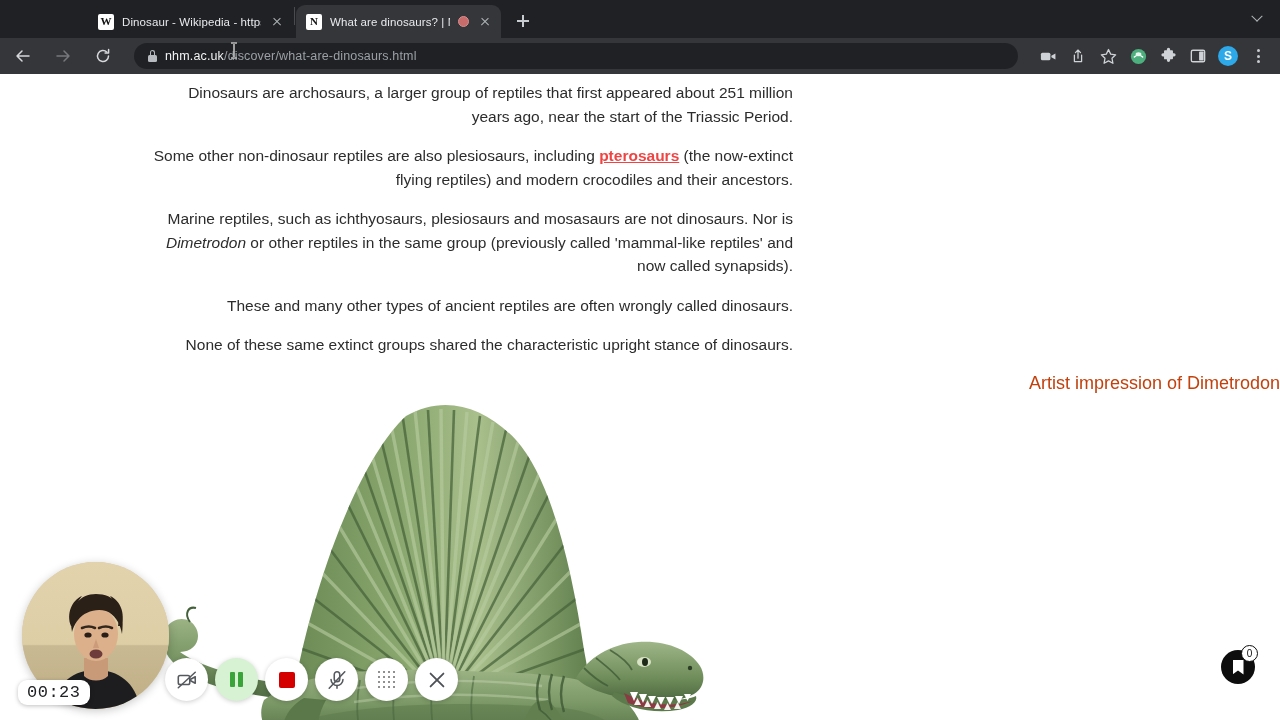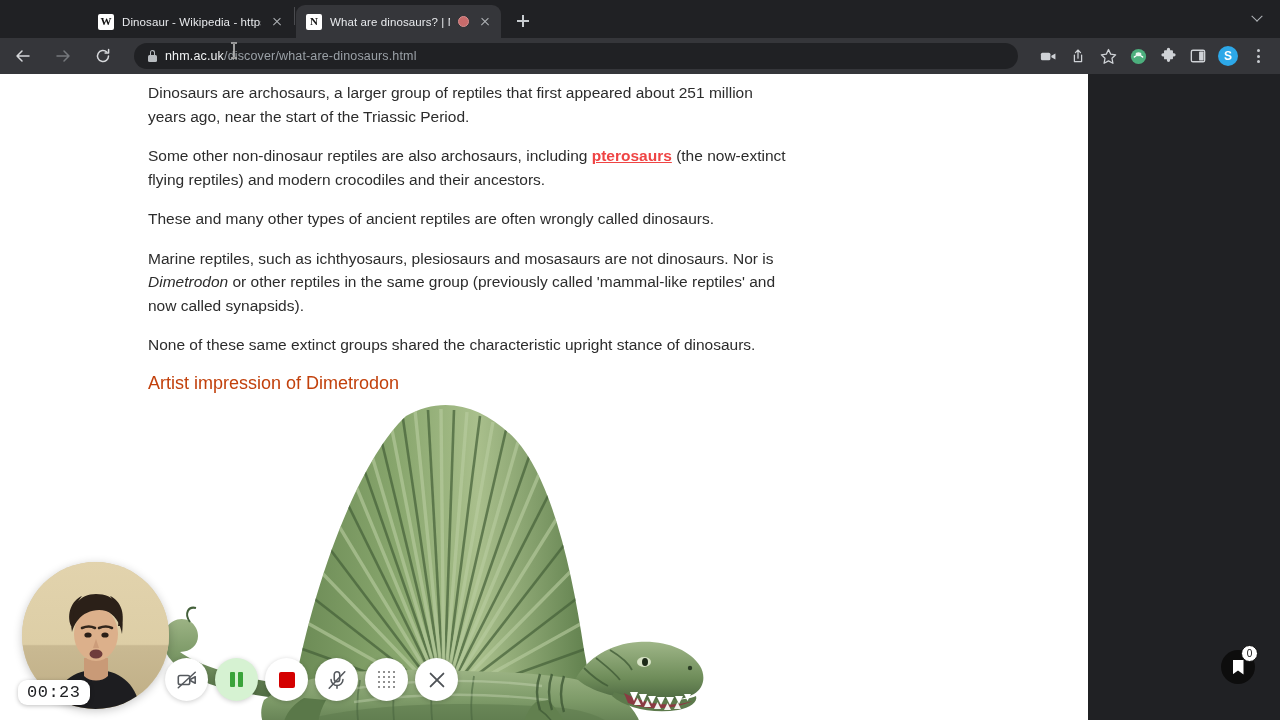--- a/index.html
+++ b/index.html
@@ -117,22 +117,22 @@
     width:20px; height:20px; border-radius:50%; background:#2da8e8;
     color:#fff; font-size:12px; font-weight:600;
     display:flex; align-items:center; justify-content:center;
     font-family:"Liberation Sans", sans-serif;
   }
   .kebab { display:flex; flex-direction:column; gap:2.5px; align-items:center; }
   .kebab i { width:3px; height:3px; border-radius:50%; background:#c8ccd0; display:block; }
 
   
   .viewport {
-    position:absolute; left:0; top:74px; width:1088px; height:646px;
-    background:#ffffff; overflow:hidden;
+    position:absolute; left:0; top:74px; width:1280px; height:646px;
+    background:#ffffff; overflow:hidden;text-align:right;
   }
   .article { padding:0 0 0 148px; width:1280px; }
   .para {
     font-size:15.5px; line-height:23.5px; color:#2c2c2c;
     max-width:645px; margin-bottom:16px;
     font-family:"Liberation Sans", sans-serif;
   }
   .para:first-child { padding-top:7px; }
   .para a {
     color:#ef4444; font-weight:bold; text-decoration:underline;
@@ -326,29 +326,29 @@
   </svg>
 
   <div class="viewport">
     <div class="article">
 
       <p class="para">
         <span>Dinosaurs are archosaurs, a larger group of reptiles that first appeared about 251 million years ago, near the start of the Triassic Period.</span>
       </p>
 
       <p class="para">
-        <span>Some other non-dinosaur reptiles are also archosaurs, including </span><a href="#">pterosaurs</a><span> (the now-extinct flying reptiles) and modern crocodiles and their ancestors.</span>
+        <span>Some other non-dinosaur reptiles are also plesiosaurs, including </span><a href="#">pterosaurs</a><span> (the now-extinct flying reptiles) and modern crocodiles and their ancestors.</span>
+      </p>
+
+      <p class="para">
+        <span>Marine reptiles, such as ichthyosaurs, plesiosaurs and mosasaurs are not dinosaurs. Nor is </span><em>Dimetrodon</em><span> or other reptiles in the same group (previously called 'mammal-like reptiles' and now called synapsids).</span>
       </p>
 
       <p class="para">
         <span>These and many other types of ancient reptiles are often wrongly called dinosaurs.</span>
-      </p>
-
-      <p class="para">
-        <span>Marine reptiles, such as ichthyosaurs, plesiosaurs and mosasaurs are not dinosaurs. Nor is </span><em>Dimetrodon</em><span> or other reptiles in the same group (previously called 'mammal-like reptiles' and now called synapsids).</span>
       </p>
 
       <p class="para">
         <span>None of these same extinct groups shared the characteristic upright stance of dinosaurs.</span>
       </p>
 
       <div class="caption">Artist impression of Dimetrodon</div>
 
       <div class="figure">
         <svg class="dimetrodon" width="560" height="345" viewBox="0 0 560 345">

